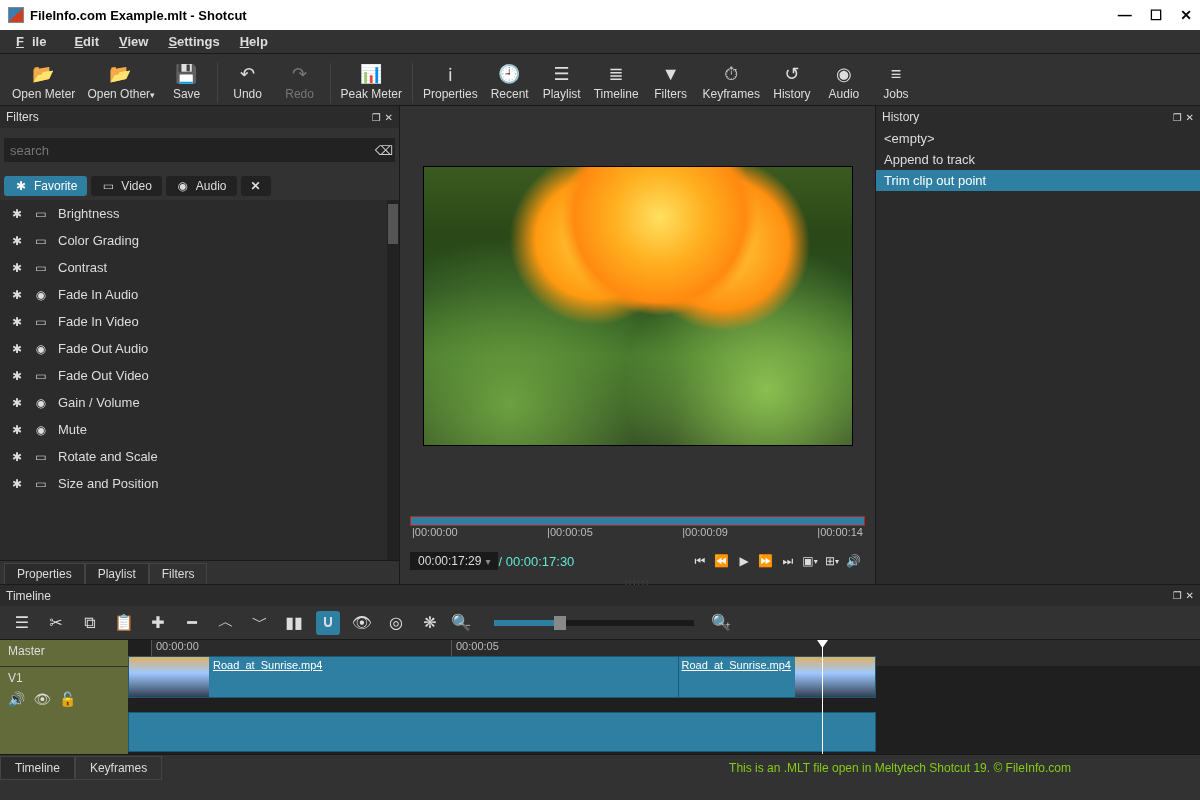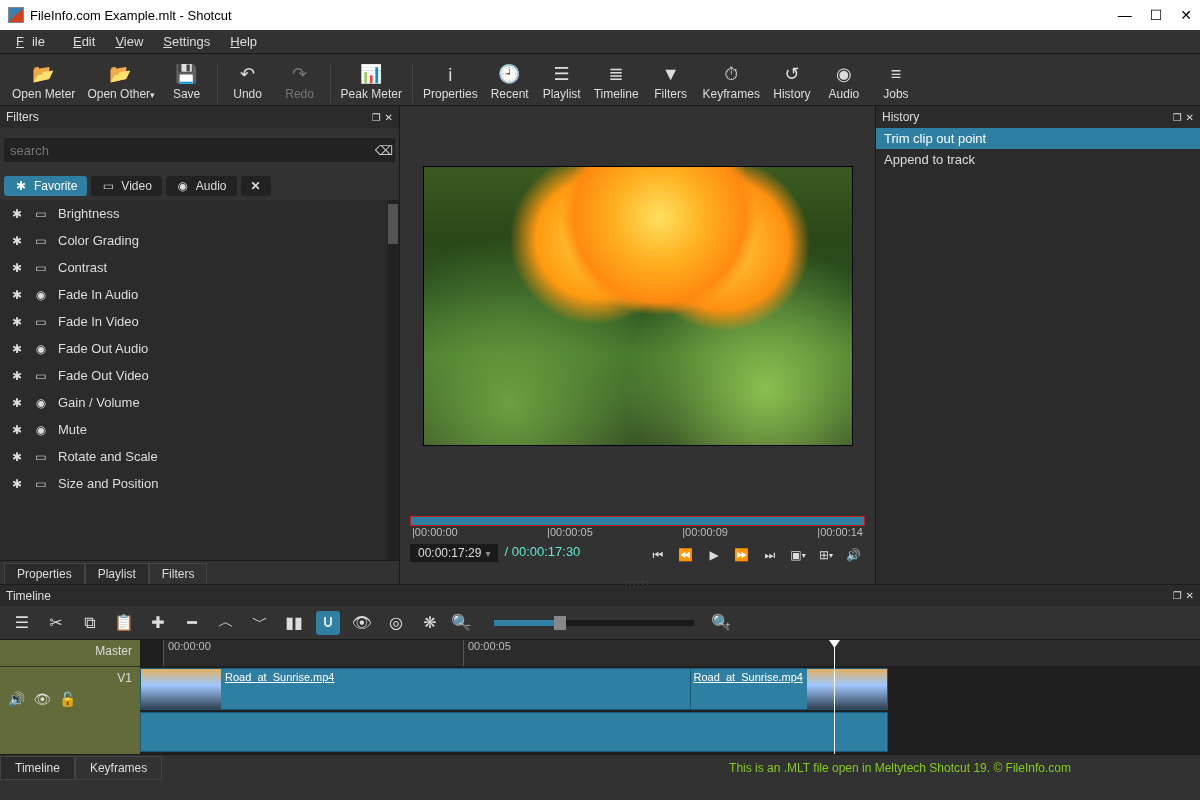--- a/index.html
+++ b/index.html
@@ -1,22 +1,22 @@
 <!DOCTYPE html>
 <html><head>
 <meta charset="utf-8">
 <style>
 * { margin:0; padding:0; box-sizing:border-box; font-family:"Segoe UI",Tahoma,sans-serif; }
 html,body { width:1200px; height:800px; overflow:hidden; background:#323232; color:#ddd; font-size:13px; }
-.titlebar { height:30px; background:#fff; color:#000; display:flex; align-items:center; padding:0 8px; justify-content:space-between; }
+.titlebar { height:30px; background:#fff; color:#000; display:flex; align-items:center; padding:0 8px; justify-content:space-between;font-weight:bold; }
 .titlebar-left { display:flex; align-items:center; gap:6px; }
 .tb-logo { width:16px; height:16px; background:linear-gradient(135deg,#3a7fb0 50%,#d04020 50%); border:1px solid #888; }
 .tb-ctrls { display:flex; gap:18px; font-size:14px; }
 .menubar { height:24px; background:#323232; display:flex; align-items:center; padding-left:8px; gap:4px; border-bottom:1px solid #1a1a1a; }
-.menubar span { padding:2px 8px; }
+.menubar span { padding:2px 8px;font-weight:bold; }
 .menubar span u { text-decoration:underline; }
 .toolbar { height:52px; background:#323232; display:flex; align-items:flex-end; padding:4px 8px 2px 8px; gap:4px; border-bottom:1px solid #1a1a1a; }
 .tb-item { display:flex; flex-direction:column; align-items:center; gap:2px; min-width:48px; font-size:12px; padding:2px 4px; }
 .tb-item.dis { color:#777; }
 .tb-ico { width:22px; height:22px; display:flex; align-items:center; justify-content:center; font-size:18px; }
 .tb-sep { width:1px; height:40px; background:#444; margin:0 2px; }
 .mid { display:flex; height:478px; }
 .lcol { width:400px; display:flex; flex-direction:column; border-right:1px solid #1a1a1a; }
 .panelhdr { height:22px; background:#2b2b2b; display:flex; align-items:center; justify-content:space-between; padding:0 6px; font-size:12px; }
 .pctrls { display:flex; gap:4px; font-size:10px; }
@@ -39,46 +39,46 @@
   radial-gradient(circle at 55% 18%, #ffe060 0%, #ffb020 14%, #ff8a10 26%, transparent 30%),
   radial-gradient(circle at 40% 26%, #ffd040 0%, #ff9a10 18%, transparent 26%),
   radial-gradient(circle at 70% 28%, #ffd040 0%, #ff9010 18%, transparent 24%),
   radial-gradient(circle at 80% 80%, #8bbf50 0%, transparent 35%),
   radial-gradient(circle at 20% 85%, #6ca040 0%, transparent 40%),
   linear-gradient(180deg,#3a5a20 0%,#2a4818 25%,#2a5020 45%,#3f7028 68%,#2a4020 100%);
   border:1px solid #000; position:relative; }
 .scrubber { height:28px; position:relative; margin-top:16px; }
 .scrub-track { height:10px; background:#2f7fa3; border:1px solid #c02020; position:relative; }
 .scrub-ticks { height:18px; display:flex; justify-content:space-between; font-size:11px; color:#bbb; padding:0 2px; }
-.transport { height:34px; display:flex; align-items:flex-start; gap:6px; }
+.transport { height:34px; display:flex; align-items:center; }
 .tcbox { background:#1a1a1a; padding:2px 8px; font-size:12px; display:flex; align-items:center; gap:4px; }
 .tbtn { width:22px; height:22px; display:flex; align-items:center; justify-content:center; font-size:12px; }
 .srctabs { height:24px; display:flex; gap:6px; padding:2px 0; }
 .srctab { padding:3px 12px; background:#2b2b2b; border:1px solid #444; font-size:12px; }
 .dotsbar { height:6px; text-align:center; font-size:8px; color:#666; letter-spacing:2px; }
 .rcol { width:325px; display:flex; flex-direction:column; border-left:1px solid #1a1a1a; }
 .hist-list { flex:1; background:#2b2b2b; }
 .hist-item { padding:3px 8px; font-size:13px; }
 .hist-item.sel { background:#2f7fa3; color:#fff; }
 .tl-hdr { height:22px; background:#2b2b2b; display:flex; align-items:center; justify-content:space-between; padding:0 6px; font-size:12px; border-top:1px solid #1a1a1a; }
 .tl-tools { height:34px; display:flex; align-items:center; gap:10px; padding:0 10px; border-bottom:1px solid #1a1a1a; }
 .tl-tool { width:24px; height:24px; display:flex; align-items:center; justify-content:center; font-size:16px; }
 .tl-tool.act { background:#2f7fa3; border-radius:3px; }
 .zoom-slider { flex:0 0 200px; height:6px; background:#1a1a1a; position:relative; margin:0 8px; }
 .zoom-fill { position:absolute; left:0; top:0; height:100%; width:30%; background:#2f7fa3; }
 .zoom-thumb { position:absolute; left:30%; top:-4px; width:12px; height:14px; background:#888; }
 .tl-body { height:114px; display:flex; background:#2b2b2b; position:relative; }
-.tl-left { width:140px; display:flex; flex-direction:column;text-align:right; }
+.tl-left { width:128px; display:flex; flex-direction:column; }
 .tl-master { height:26px; background:#636b3a; padding:4px 8px; font-size:12px; }
 .tl-track-hdr { flex:1; background:#636b3a; padding:4px 8px; font-size:12px; border-top:1px solid #333; }
 .track-ctrls { display:flex; gap:8px; margin-top:6px; font-size:14px; }
 .tl-right { flex:1; position:relative; background:#1f1f1f; overflow:hidden;padding-left:23px; }
 .tl-ruler { height:26px; background:#2b2b2b; display:flex; font-size:11px; color:#bbb; }
 .tl-ruler span { width:300px; padding-left:4px; border-left:1px solid #555; }
-.clip { position:absolute; top:28px; height:42px; background:#2f7fa3; border:1px solid #1a5a78; font-size:11px; color:#fff; overflow:hidden; }
+.clip { position:absolute; top:16px; height:42px; background:#2f7fa3; border:1px solid #1a5a78; font-size:11px; color:#fff; overflow:hidden; }
 .clip-thumb { width:80px; height:100%; background:linear-gradient(180deg,#e0b060 0%,#a0c8ff 40%,#304050 100%); display:inline-block; vertical-align:top; }
 .clip-name { position:absolute; top:2px; left:84px; text-decoration:underline; }
 .clip2 { position:absolute; top:72px; height:40px; background:#2f7fa3; border:1px solid #1a5a78; }
 .playhead { position:absolute; top:0; bottom:0; width:1px; background:#fff; }
 .playhead::before { content:""; position:absolute; top:0; left:-5px; width:11px; height:8px; background:#fff; clip-path:polygon(0 0,100% 0,50% 100%); }
 .bottom { height:26px; display:flex; align-items:center; border-top:1px solid #1a1a1a; }
 .btab { padding:4px 14px; background:#2b2b2b; border:1px solid #444; font-size:12px; }
 .btab.act { background:#323232; }
 .status { flex:1; text-align:center; color:#84cc16; font-size:12px; }
 svg { fill:currentColor; }
@@ -308,22 +308,23 @@
 
   <div class="rcol">
     <div class="panelhdr">
       <span>History</span>
       <div class="pctrls">
         <span>❐</span>
         <span>✕</span>
       </div>
     </div>
     <div class="hist-list" id="histlist">
+        <div class="hist-item">&lt;empty&gt;</div>
+        <div class="hist-item">Append to track</div>
         <div class="hist-item sel">Trim clip out point</div>
-        <div class="hist-item">Append to track</div>
       </div>
   </div>
 </div>
 
 <div class="tl-hdr">
   <span>Timeline</span>
   <div class="pctrls">
     <span>❐</span>
     <span>✕</span>
   </div>

